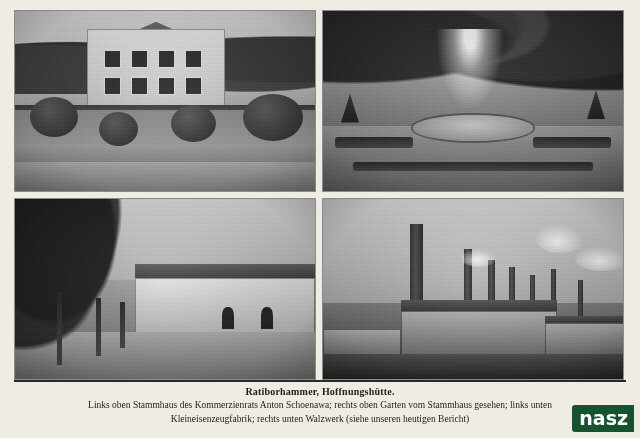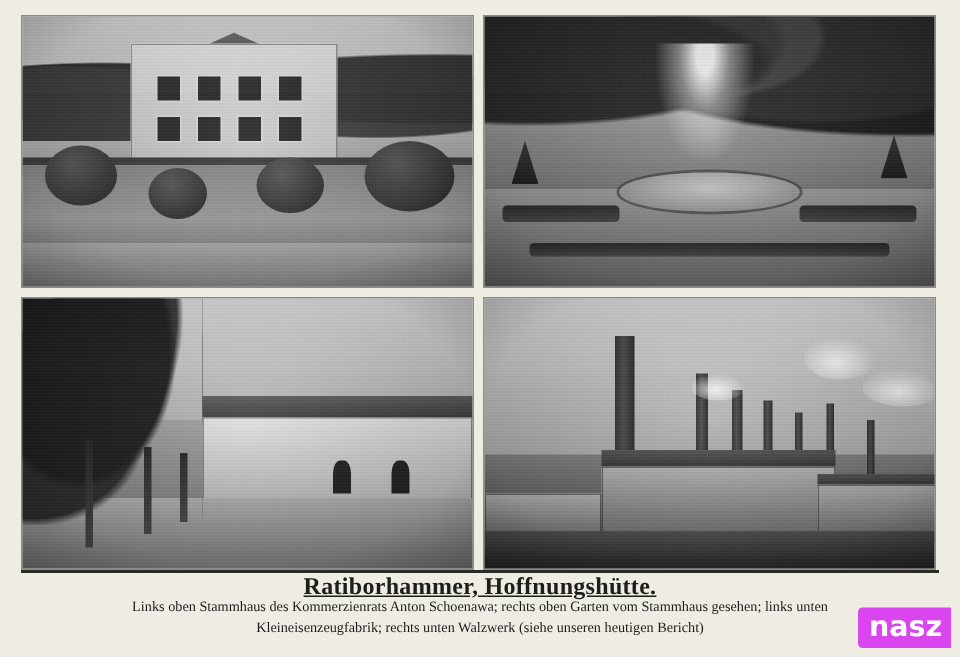--- a/index.html
+++ b/index.html
@@ -211,25 +211,24 @@
     text-align: center;
     color: #1d1d19;
   }
   .rule {
     width: 100%;
     height: 2px;
     background: #2b2b26;
     margin: 0 0 3px 0;
   }
   .cap-title {
-    font-size: 16px;
+    font-size: 10px;
     font-weight: bold;
     letter-spacing: .2px;
     line-height: 13px;
-    text-decoration: underline;
   }
   .cap-body {
     font-size: 9.5px;
     line-height: 11.5px;
     margin-top: 2px;
     padding: 0 4px;
   }
 
   
   .watermark {
@@ -237,21 +236,21 @@
     right: 6px;
     bottom: 6px;
     display: flex;
     align-items: center;
     font-family: "DejaVu Sans", sans-serif;
     font-size: 19px;
     font-weight: bold;
     line-height: 24px;
   }
   .wm-a {
-    background: #d946ef;
+    background: #14532d;
     color: #ffffff;
     padding: 1px 6px 2px 7px;
     border-radius: 3px 0 0 3px;
   }
   .wm-b {
     background: #ffffff;
     color: #1a1a1a;
     padding: 1px 7px 2px 6px;
     border-radius: 0 3px 3px 0;
   }

